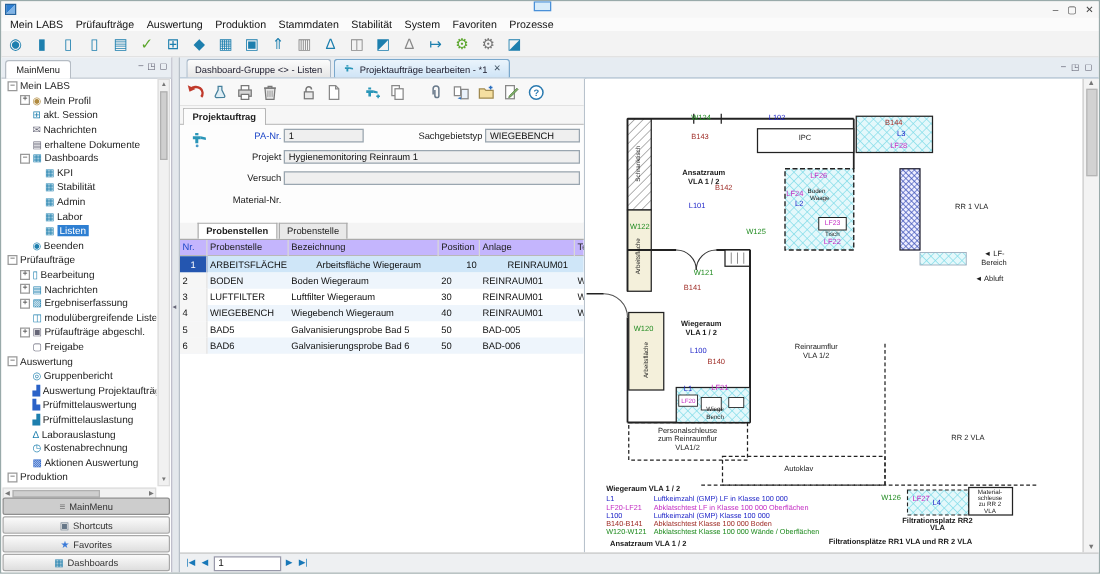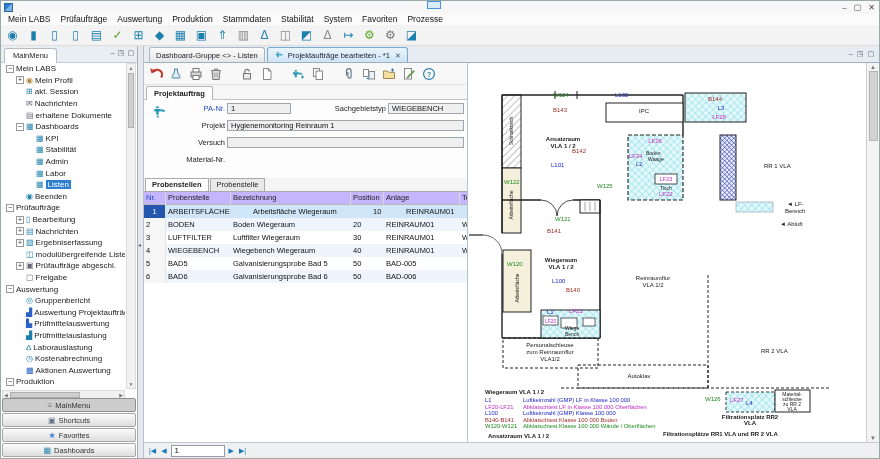--- a/index.html
+++ b/index.html
@@ -57,21 +57,21 @@
   .ftoolbar{height:22px;border-bottom:1px solid #e2e2e2;display:flex;align-items:center;padding-left:4px;gap:5px;background:#f8f8f8}
   .ftb{width:15px;height:15px;display:flex;align-items:center;justify-content:center}
   .ftb.gap{margin-left:11px}
   .patabs{position:relative;height:15px;border-bottom:1px solid #c3c3c3;background:#f6f6f6}
   .patab{position:absolute;left:2px;top:1px;height:14px;line-height:13px;padding:0 7px;background:#fcfcfc;border:1px solid #b5b5b5;border-bottom:none;border-radius:2px 2px 0 0;font-size:7.5px;font-weight:bold;color:#222}
   .form{position:relative;height:78px;background:#fdfdfd}
   .bigfaucet{position:absolute;left:6px;top:3px}
   .flabel{position:absolute;font-size:7.5px;line-height:11px;text-align:right;color:#222;white-space:nowrap}
   .flabel.req{color:#2049c8}
   .finput{position:absolute;height:11px;background:#efefef;border:1px solid #9aa6b0;font-size:7.5px;line-height:9px;padding:0 3px;color:#111;overflow:hidden;white-space:nowrap}
-  .gtabs{height:14px;border-bottom:1px solid #aaa;display:flex;align-items:flex-end;background:#f4f4f4;padding-left:1px}
+  .gtabs{height:14px;border-bottom:1px solid #aaa;display:flex;align-items:flex-end;background:#f4f4f4;padding-left:14px}
   .gtab{height:13px;line-height:12px;padding:0 6px;font-size:7.5px;border:1px solid #aaa;border-bottom:none;background:#e9e9e9;margin-right:1px;color:#222}
   .gtab.active{background:#fff;font-weight:bold}
   .ptable{flex:1;overflow:hidden;background:#fff}
   .thead{display:flex;height:13px;background:#c4b5fd;border-bottom:1px solid #b8b8b8;font-size:7.5px;color:#222;align-items:center}
   .hcell{padding:0 2px;border-right:1px solid #d8d8d8;height:13px;line-height:12px;overflow:hidden;white-space:nowrap;flex:none}
   .hcell.blue{color:#2049c8}
   .trowd{display:flex;height:13px;font-size:7.5px;align-items:center;color:#111}
   .trowd.alt{background:#eef5fc}
   .trowd.selrow{background:#cfe6f8}
   .tcell{padding:0 2px;overflow:hidden;white-space:nowrap;flex:none;display:flex;align-items:center;height:13px}

